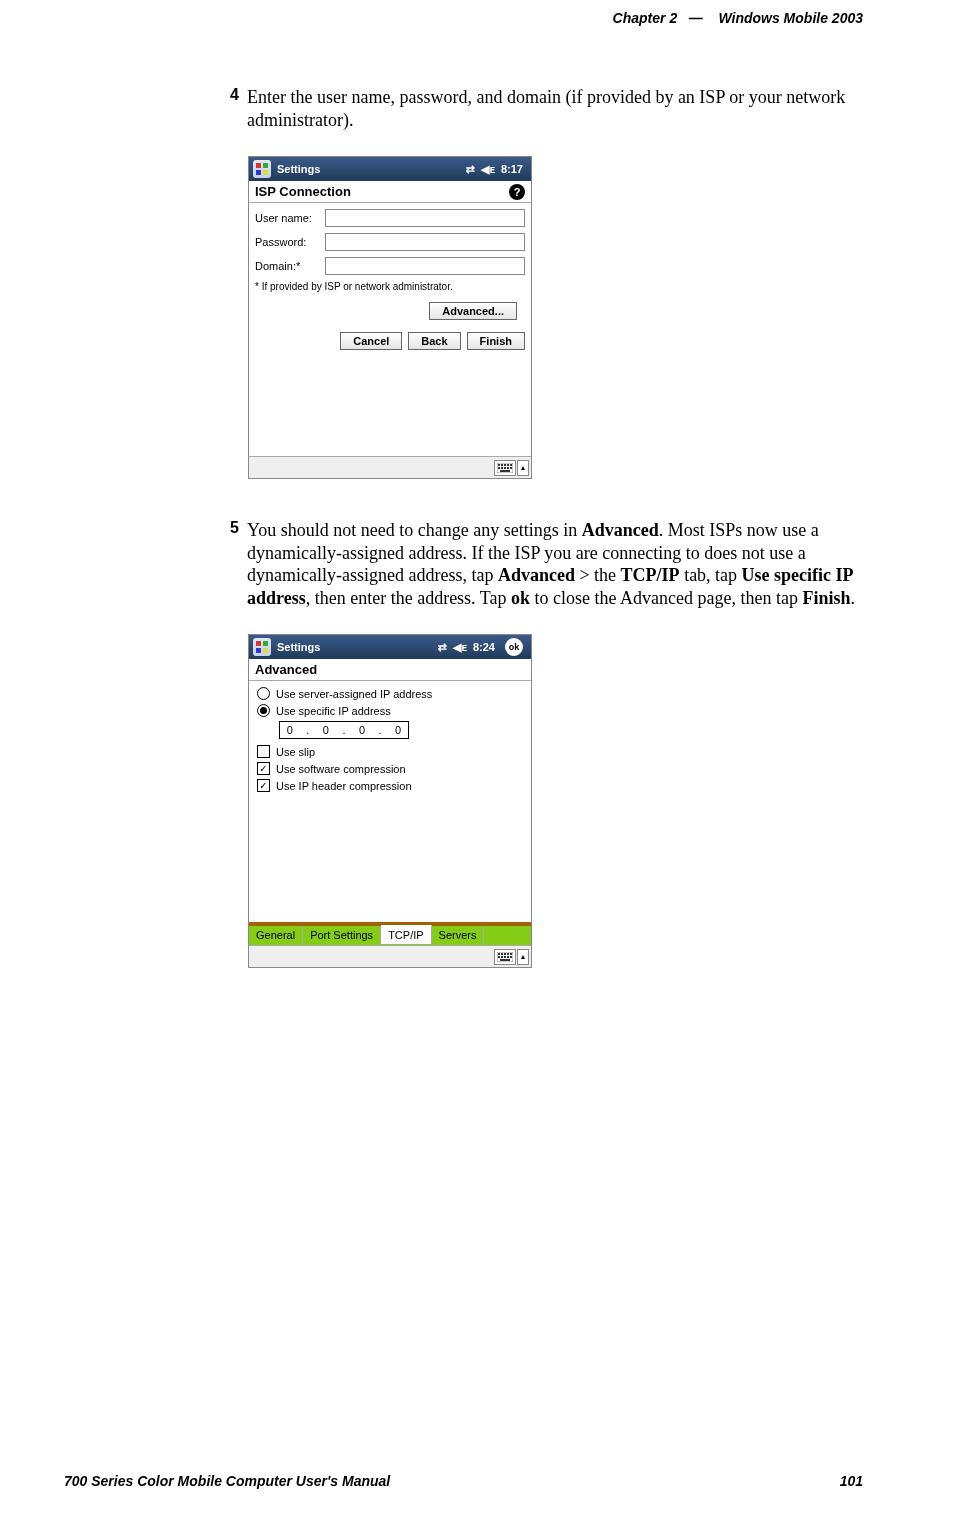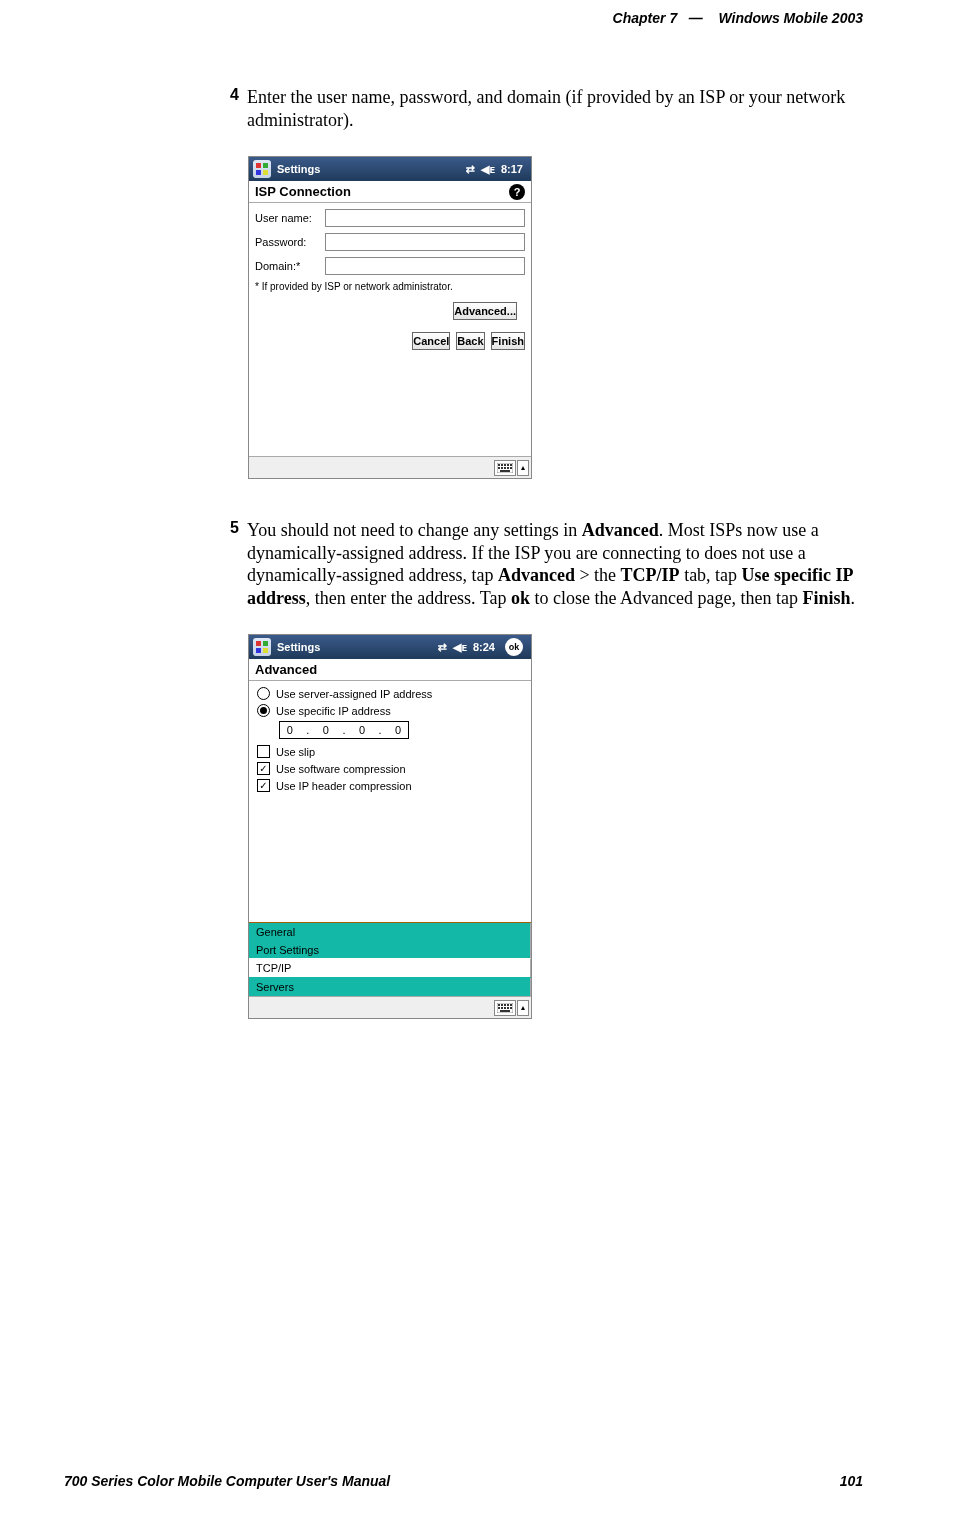--- a/index.html
+++ b/index.html
@@ -136,21 +136,21 @@
       display: flex;
       justify-content: flex-end;
       margin-top: 10px;
       padding-right: 8px;
     }
     .wm-btn {
       border: 1px solid #666;
       background: linear-gradient(#fff, #e5e5e5);
       font-size: 11px;
       font-weight: bold;
-      padding: 2px 0;
+      padding: 2px 12px;
       font-family: Tahoma, Verdana, sans-serif;
     }
     .wm-spacer-body { height: 100px; }
     .wm-bottombar {
       height: 22px;
       border-top: 1px solid #aaa;
       display: flex;
       align-items: center;
       justify-content: flex-end;
       padding-right: 2px;
@@ -194,24 +194,23 @@
     .ip-box {
       border:1px solid #000;
       height:18px; width:130px;
       margin-left:22px;
       margin-bottom:6px;
       display:flex; align-items:center; justify-content:space-around;
       font-size:11px;
     }
     .tabs {
       display:flex;
-      border-top:1px solid #a16207;
-      background:#14b8a6;
+      border-top:4px solid #a16207;
+      background:#84cc16;
       font-size:11px;
-      flex-direction:column;
     }
     .tab {
       padding:3px 7px;
       border-right:1px solid #aaa;
     }
     .tab.active {
       background:#fff;
       position:relative;
       top:-1px;
       border-top:1px solid #fff;
@@ -228,21 +227,21 @@
       font-style: italic;
       font-size: 14px;
     }
   </style>
 </head>
 <body>
 
 <div class="page">
 
   <div class="header">
-    <span>Chapter  7</span>
+    <span>Chapter  2</span>
     &nbsp;&nbsp;<span>—</span>&nbsp;&nbsp;&nbsp;
     <span>Windows Mobile 2003</span>
   </div>
 
   <div class="step-block">
     <div class="step-num">4</div>
     <div class="step-text">Enter the user name, password, and domain (if provided by an ISP or your network administrator).</div>
   </div>
 
   <div class="screenshot-wrap">

